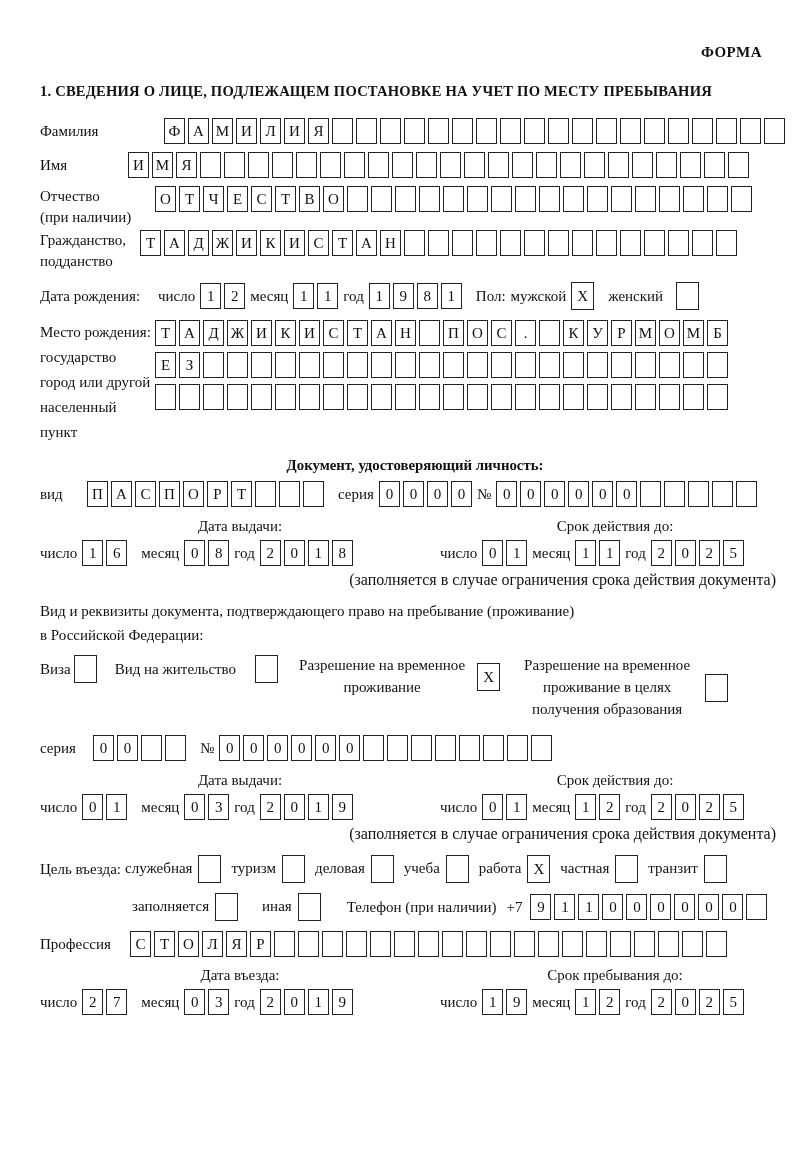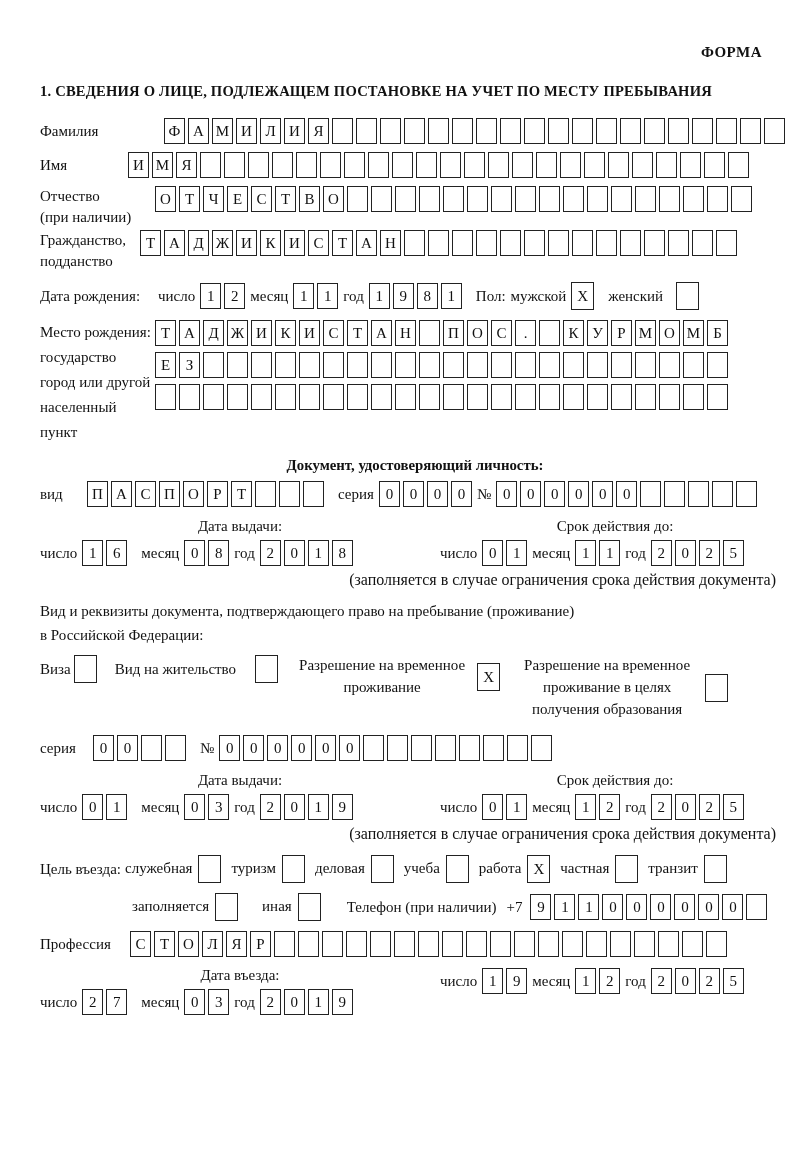--- a/index.html
+++ b/index.html
@@ -586,20 +586,21 @@
         <span class="inline-label">год</span>
         <span class="cells">
             <span class="cell">2</span>
             <span class="cell">0</span>
             <span class="cell">1</span>
             <span class="cell">9</span>
           </span>
       </div>
     </div>
     <div class="pair-col-r">
+      <div class="pair-head">Срок пребывания до:</div>
       <div class="date-group">
         <span class="inline-label first">число</span>
         <span class="cells">
             <span class="cell">1</span>
             <span class="cell">9</span>
           </span>
         <span class="inline-label">месяц</span>
         <span class="cells">
             <span class="cell">1</span>
             <span class="cell">2</span>

